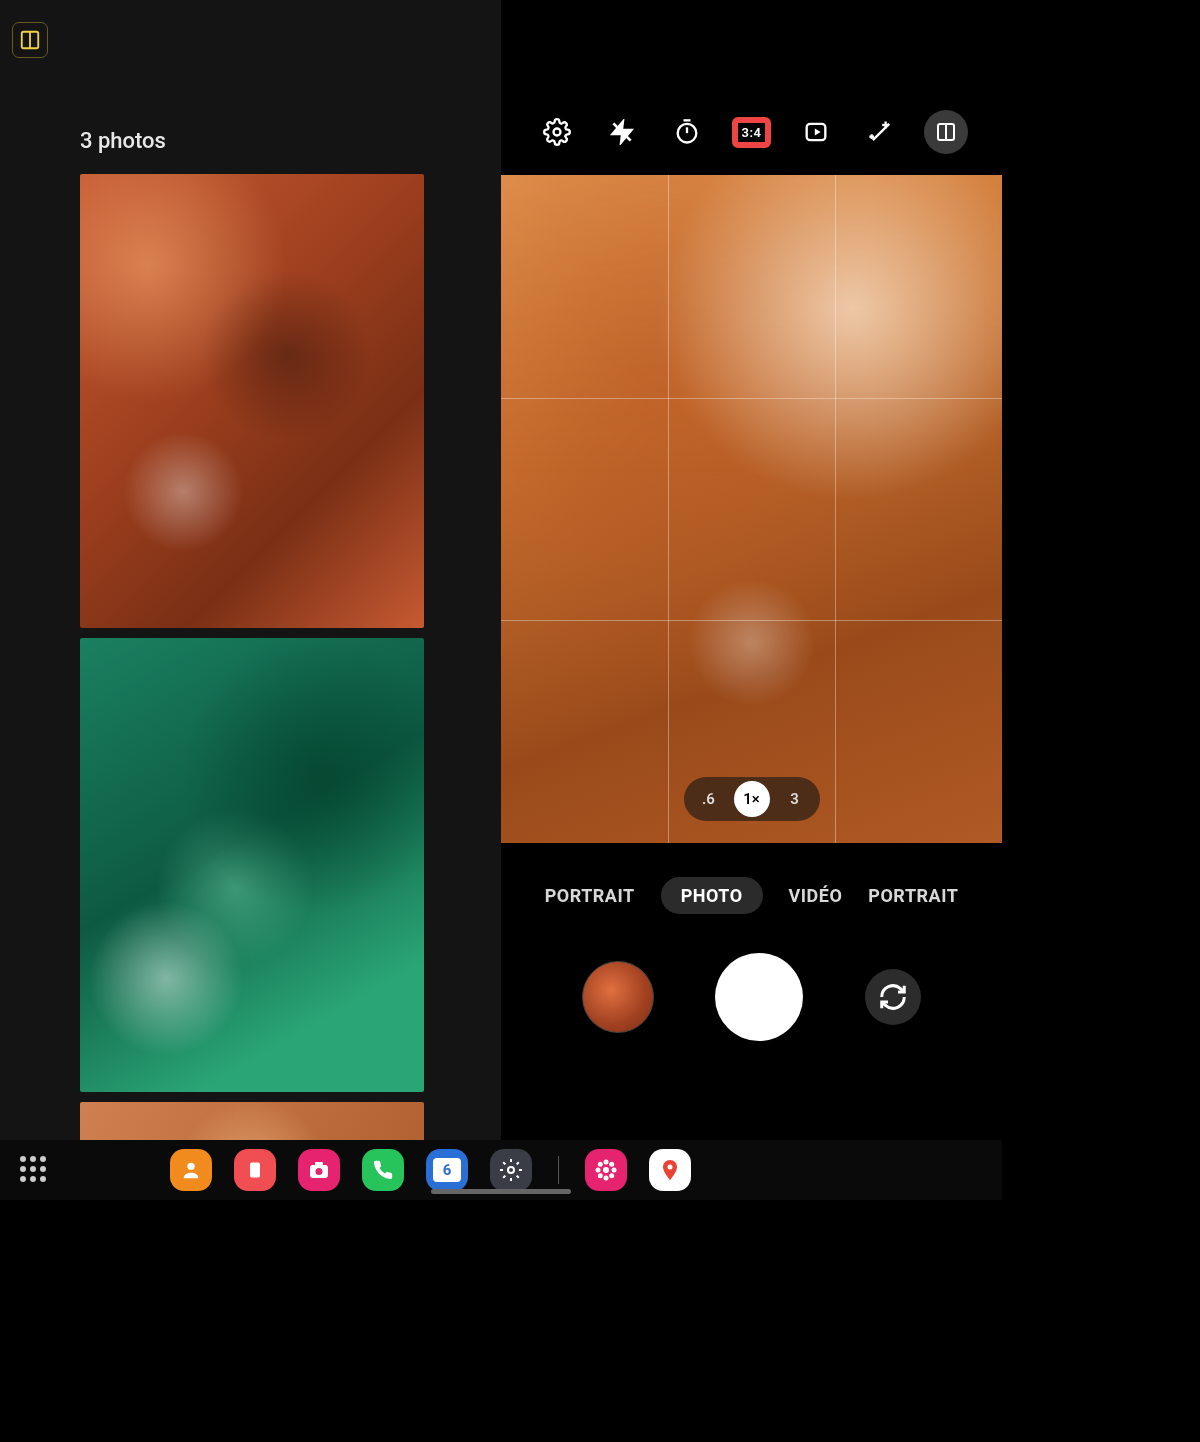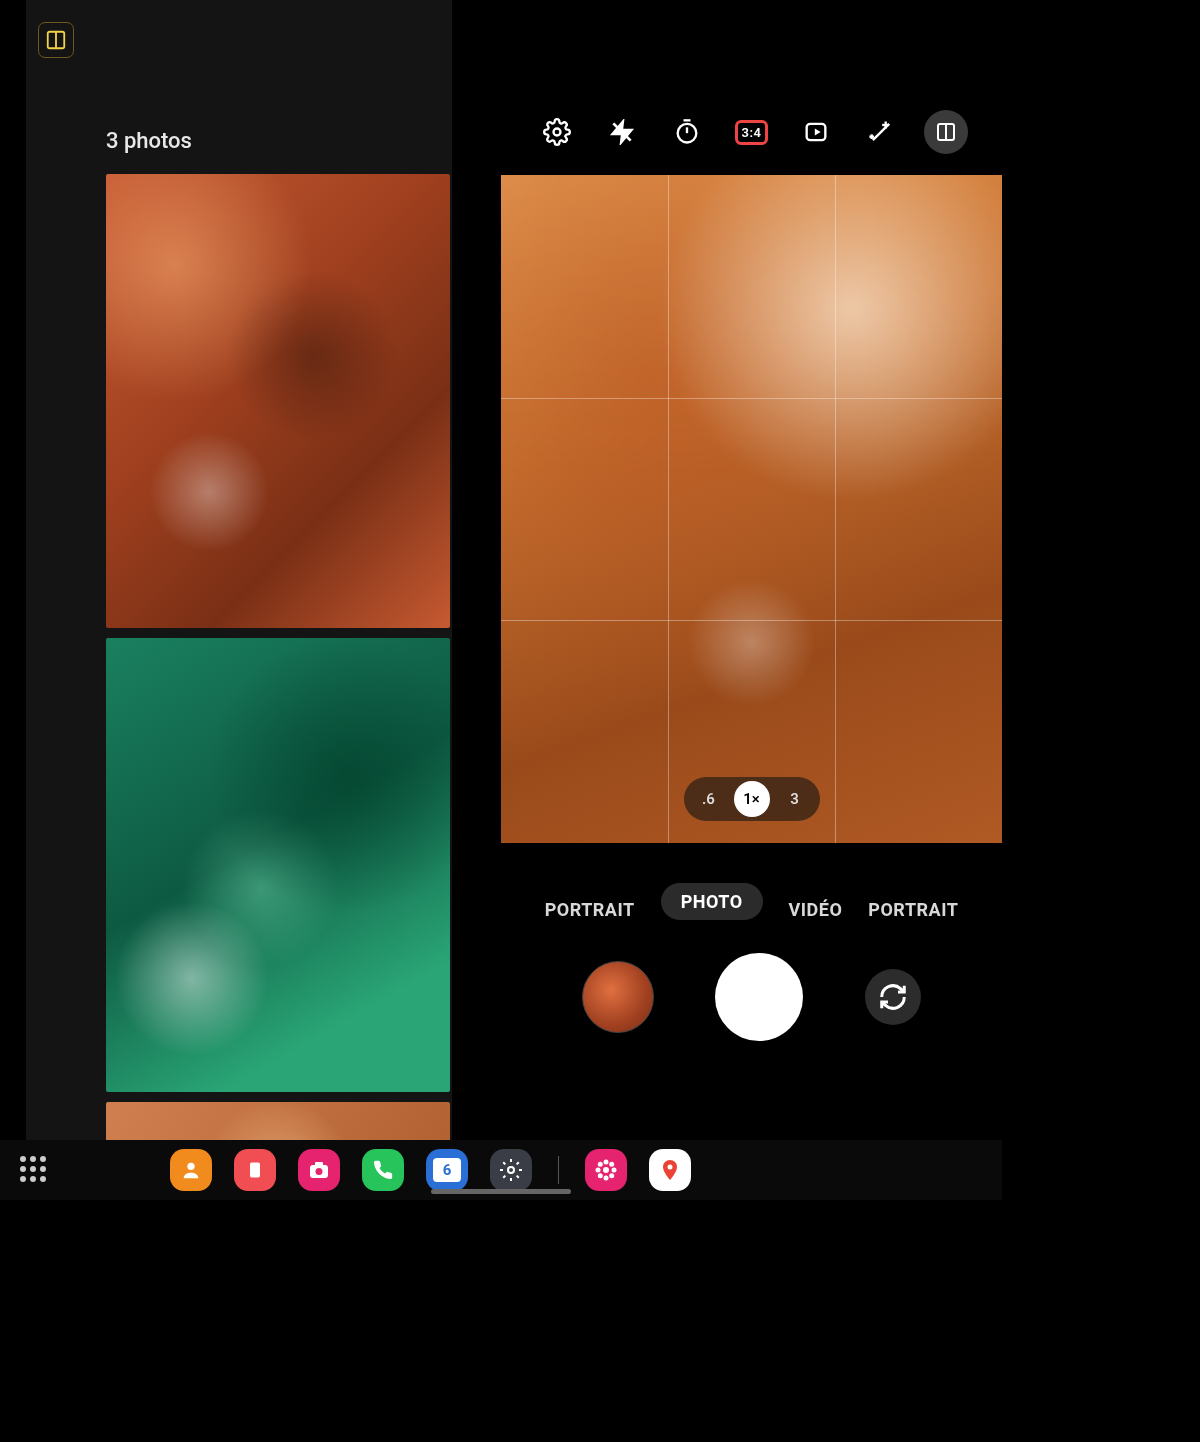--- a/index.html
+++ b/index.html
@@ -1,20 +1,20 @@
 <!DOCTYPE html>
 <html><head>
 <meta charset="utf-8">
 <style>
   * { box-sizing: border-box; margin: 0; padding: 0; }
   html, body { width: 1200px; height: 1442px; overflow: hidden; background: #000; font-family: -apple-system, Roboto, sans-serif; color: #fff; }
   .screen { width: 1002px; height: 1200px; position: relative; background: #000; overflow: hidden; }
 
   
-  .gallery-pane { position: absolute; left: 0; top: 0; width: 426px; height: 1200px; background: #141414; margin-left: 26px; }
+  .gallery-pane { position: absolute; left: 0; top: 0; width: 501px; height: 1200px; background: #141414; }
   .gallery-toggle { position: absolute; left: 12px; top: 22px; width: 36px; height: 36px; border: 1px solid #6b5a1f; border-radius: 7px; display: flex; align-items: center; justify-content: center; }
   .gallery-toggle svg { stroke: #f3d24a; }
   .gallery-count { position: absolute; left: 80px; top: 128px; font-size: 22px; font-weight: 500; color: #e8e8e8; }
   .thumb-list { position: absolute; left: 80px; top: 174px; width: 344px; }
   .thumb { width: 344px; display: block; margin-bottom: 10px; border-radius: 2px; }
 
   .thumb-orange { height: 454px; background:
     radial-gradient(circle at 30% 70%, rgba(255,255,255,0.35), transparent 15%),
     radial-gradient(circle at 60% 40%, rgba(0,0,0,0.3), transparent 25%),
     radial-gradient(circle at 20% 20%, rgba(255,180,120,0.5), transparent 30%),
@@ -32,21 +32,21 @@
   }
 
   
   .camera-pane { position: absolute; left: 501px; top: 0; width: 501px; height: 1200px; background: #000; }
 
   
   .cam-toolbar { position: absolute; top: 104px; left: 0; width: 501px; height: 56px; display: flex; align-items: center; justify-content: space-around; padding: 0 24px; }
   .tool-btn { width: 44px; height: 44px; display: flex; align-items: center; justify-content: center; border-radius: 50%; }
   .tool-btn.active-bg { background: #3a3a3a; }
   .tool-btn svg { stroke: #fff; fill: none; stroke-width: 2; }
-  .ratio-box { border: 3px solid #ef4444; border-radius: 6px; padding: 2px 4px; font-size: 13px; font-weight: 600; letter-spacing: 0.5px; }
+  .ratio-box { border: 6px solid #ef4444; border-radius: 6px; padding: 2px 4px; font-size: 13px; font-weight: 600; letter-spacing: 0.5px; }
 
   
   .viewfinder { position: absolute; top: 175px; left: 0; width: 501px; height: 668px; overflow: hidden; }
   .vf-image { position: absolute; inset: 0; background:
     radial-gradient(circle at 70% 20%, rgba(255,245,230,0.7), transparent 30%),
     radial-gradient(circle at 50% 70%, rgba(255,255,255,0.3), transparent 12%),
     radial-gradient(ellipse at 30% 30%, rgba(180,80,30,0.5), transparent 50%),
     linear-gradient(160deg, #e0914d 0%, #c77030 35%, #9a4a1a 70%, #b05a25 100%);
     filter: blur(0px);
   }
@@ -56,21 +56,21 @@
   .grid-v2 { left: 66.66%; top: 0; width: 1px; height: 100%; }
   .grid-h1 { top: 33.33%; left: 0; height: 1px; width: 100%; }
   .grid-h2 { top: 66.66%; left: 0; height: 1px; width: 100%; }
 
   
   .zoom-pill { position: absolute; bottom: 22px; left: 50%; transform: translateX(-50%); background: rgba(40,30,20,0.7); border-radius: 24px; height: 44px; display: flex; align-items: center; padding: 0 6px; gap: 6px; }
   .zoom-opt { width: 38px; height: 36px; display:flex; align-items:center; justify-content:center; font-size:15px; font-weight:600; color:#ddd; border-radius:50%; }
   .zoom-opt.selected { background:#fff; color:#000; width:36px; height:36px; }
 
   
-  .mode-row { position:absolute; top: 870px; left:0; width:501px; height:50px; display:flex; align-items:flex-end; justify-content:center; gap:26px; font-size:18px; font-weight:700; letter-spacing:0.5px; overflow:hidden; padding: 0 10px;}
+  .mode-row { position:absolute; top: 870px; left:0; width:501px; height:50px; display:flex; align-items:center; justify-content:center; gap:26px; font-size:18px; font-weight:700; letter-spacing:0.5px; overflow:hidden; padding: 0 10px;}
   .mode-item { color:#d8d8d8; white-space:nowrap; }
   .mode-item.selected { background:#2b2b2b; color:#fff; border-radius:22px; padding:8px 20px; }
 
   
   .bottom-controls { position:absolute; top:952px; left:0; width:501px; height:90px; display:flex; align-items:center; justify-content:space-around; padding:0 50px; }
   .last-shot { width:72px; height:72px; border-radius:50%; background:
     radial-gradient(circle at 40% 40%, #e07040, #a04020 60%, #7a2f15);
     border:1px solid #444;
   }
   .shutter { width:88px; height:88px; border-radius:50%; background:#fff; }

